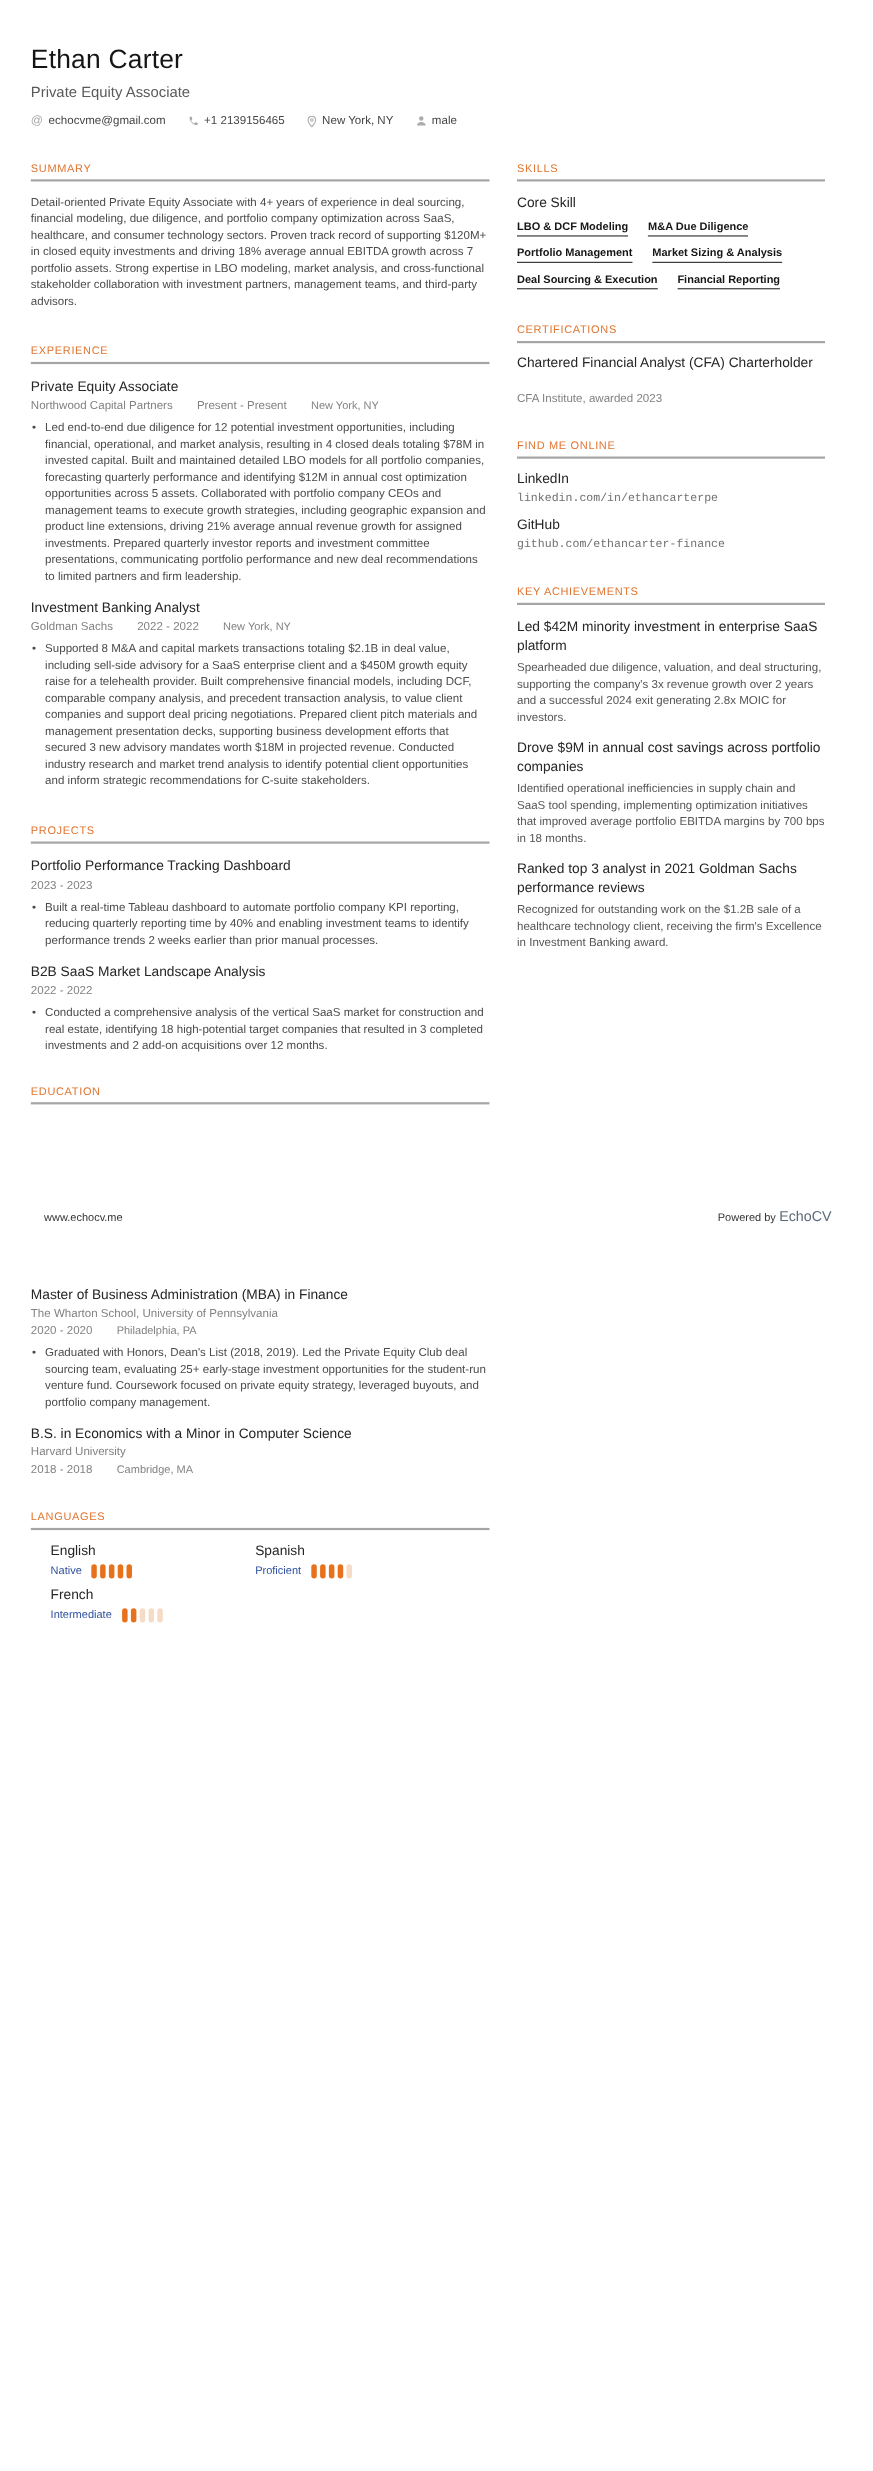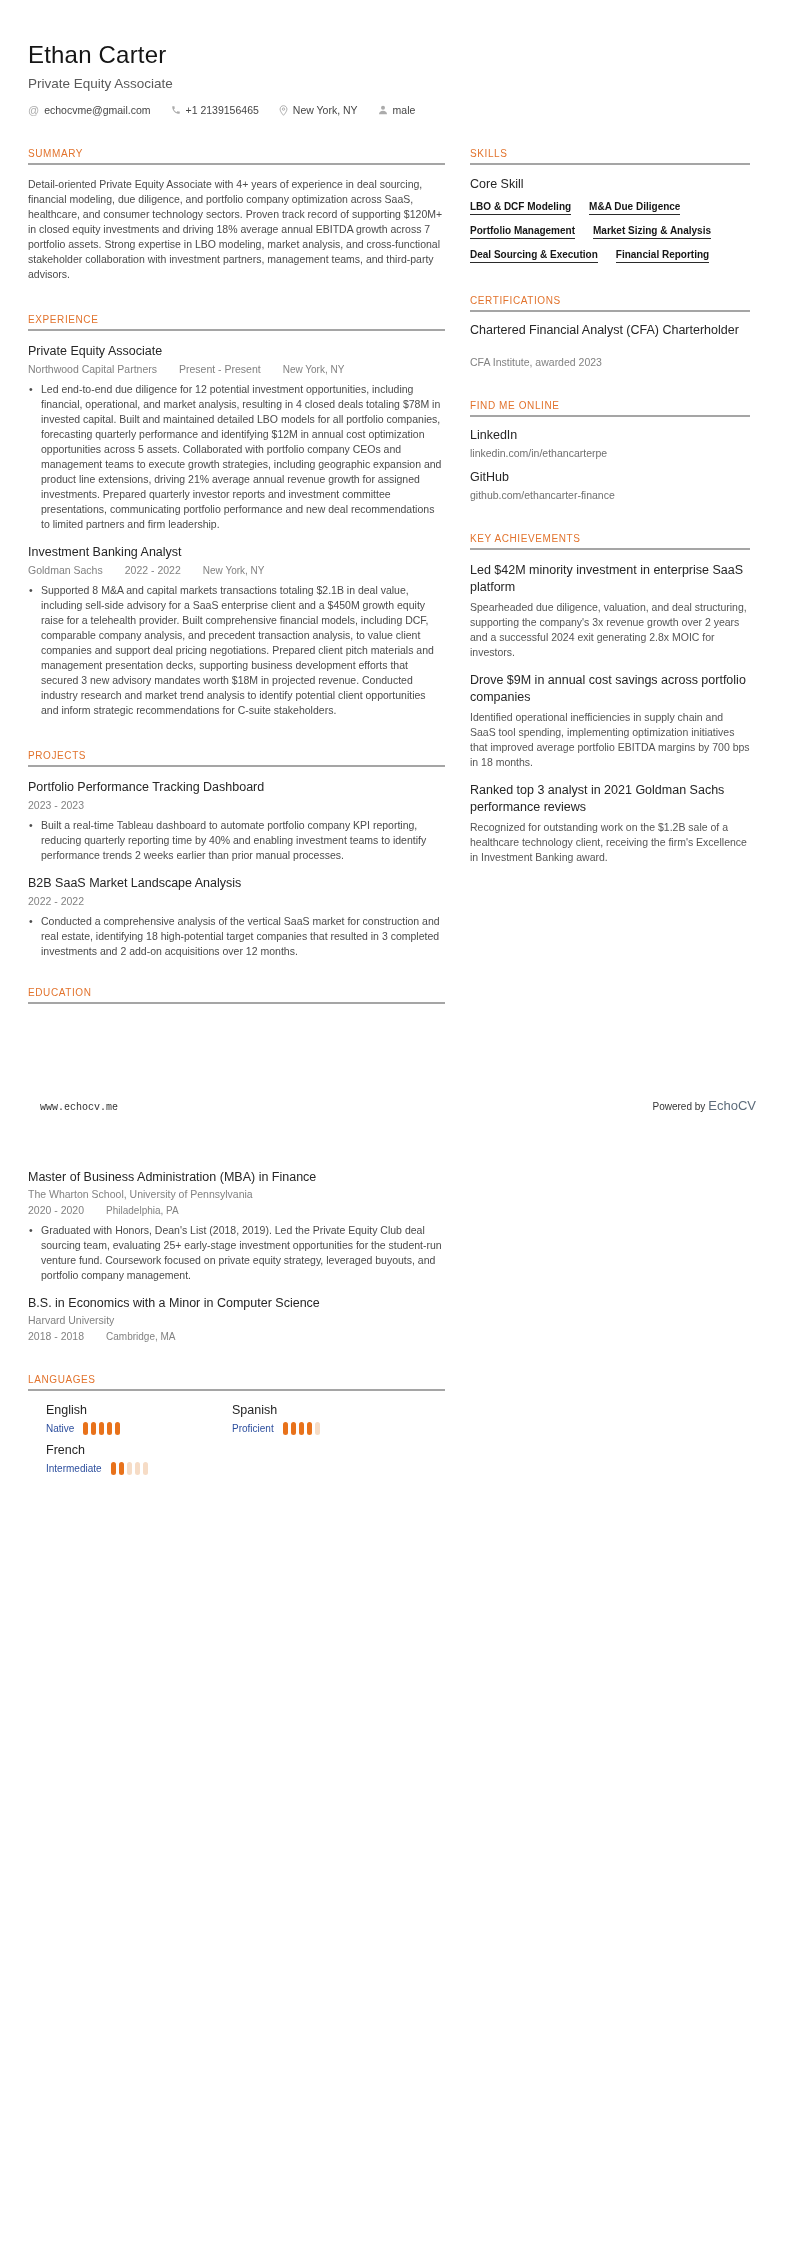--- a/index.html
+++ b/index.html
@@ -38,39 +38,39 @@
 
   
   .group-title { font-size: 12.5px; color: #262626; margin-top: 12px; }
   .pills { display: flex; flex-wrap: wrap; column-gap: 18px; row-gap: 10px; margin-top: 10px; }
   .pill { font-size: 10px; font-weight: 700; color: #161616; padding-bottom: 2px; border-bottom: 1.5px solid #2a2a2a; }
 
   
   .item { margin-top: 10px; }
   .item-title { font-size: 12.5px; color: #262626; line-height: 16px; }
   .item-sub { font-size: 10.5px; color: #828282; margin-top: 18px; }
-  .link-sub { font-size: 10.5px; color: #6f6f6f; margin-top: 4px; }
+  .link-sub { font-size: 10.5px; color: #6f6f6f; margin-top: 4px; font-family: Liberation Mono, monospace; }
 
   
   .ach { margin-top: 12px; }
   .ach-t { font-size: 12.5px; color: #262626; line-height: 16.5px; }
   .ach-b { font-size: 10.5px; line-height: 15px; color: #555; margin-top: 5px; }
 
   
   .langs { display: grid; grid-template-columns: 186px 186px; row-gap: 8px; padding-left: 18px; margin-top: 12px; }
   .lang-name { font-size: 12.5px; color: #262626; }
   .lang-row { display: flex; align-items: center; gap: 9px; margin-top: 5px; }
   .lang-level { font-size: 10px; color: #2d4f9e; }
   .bars { display: flex; gap: 3px; }
   .bar { width: 5px; height: 13px; border-radius: 2.5px; background: #f6dcc6; }
   .bar.f { background: #e8721b; }
 
   
   .footer { position: absolute; left: 40px; right: 38px; bottom: 10px; display: flex; justify-content: space-between; align-items: baseline; }
-  .footer-site { font-size: 10px; color: #333; font-family: Liberation Mono, monospace; }
+  .footer-site { font-size: 10px; color: #333; }
   .powered { font-size: 10px; color: #333; }
   .brand { font-size: 13px; color: #5c6b7a; margin-left: 3px; }
 </style>
 </head>
 <body>
 
 <div class="sheet">
 
   <div class="page">
     <div class="page-pad">

